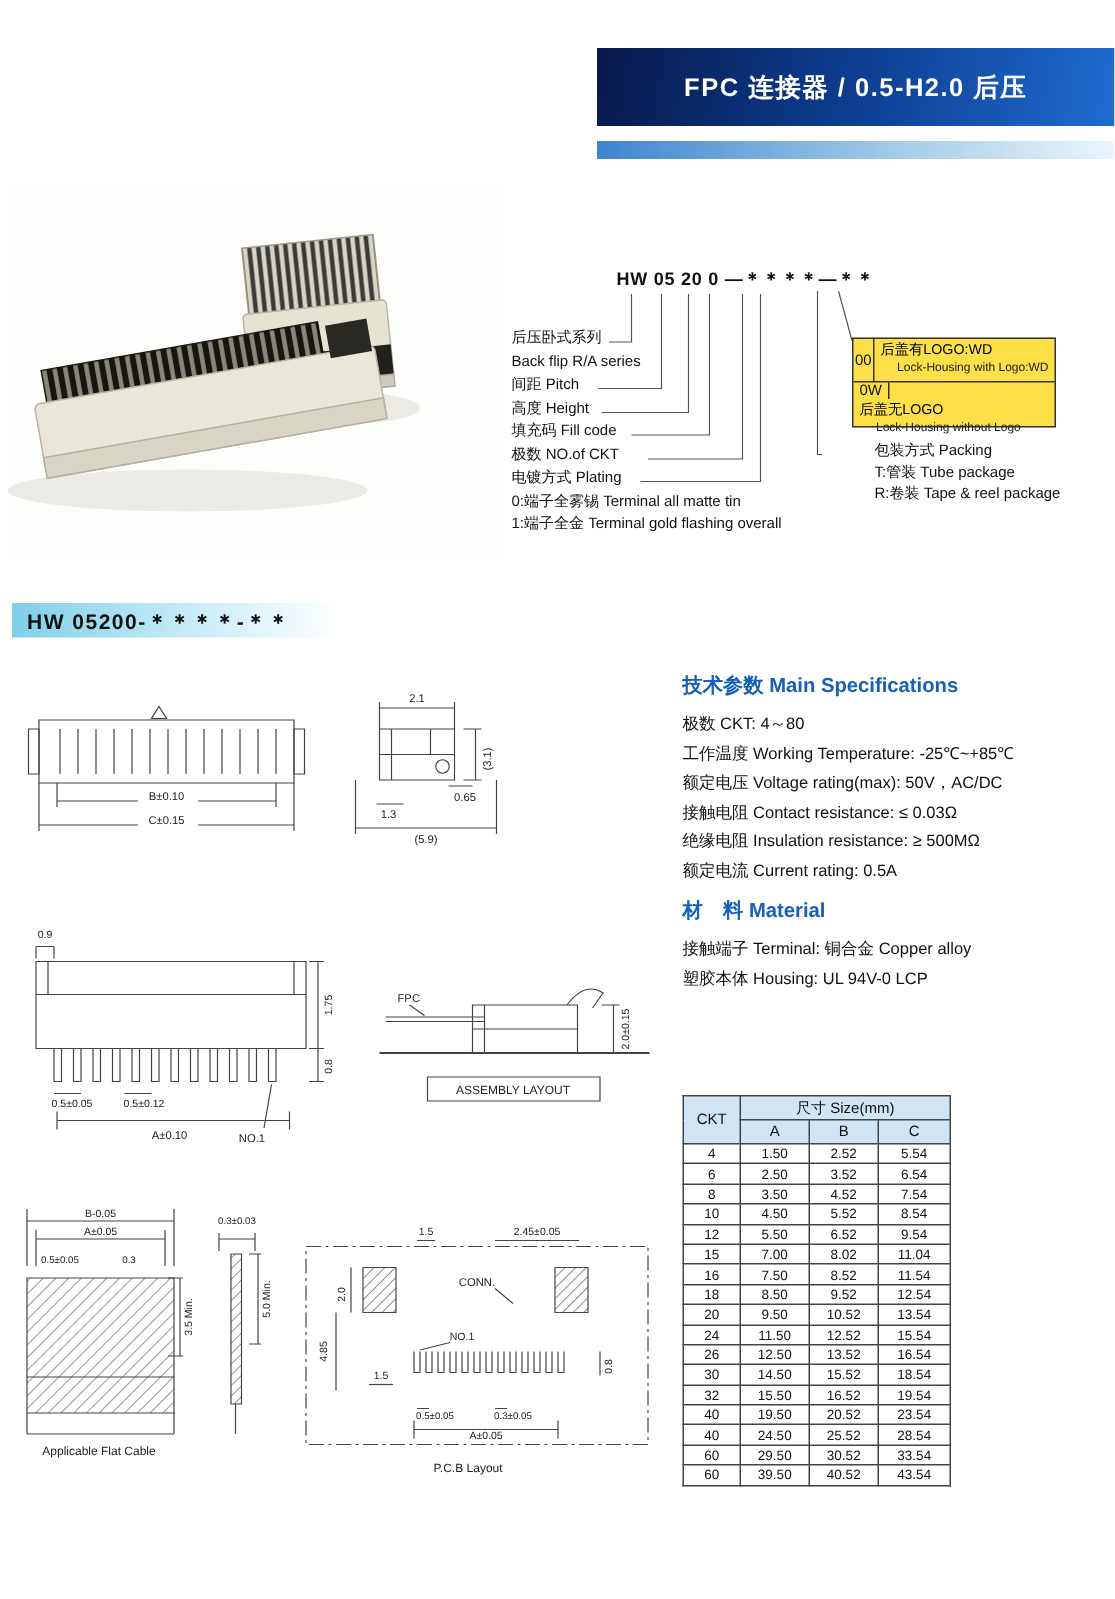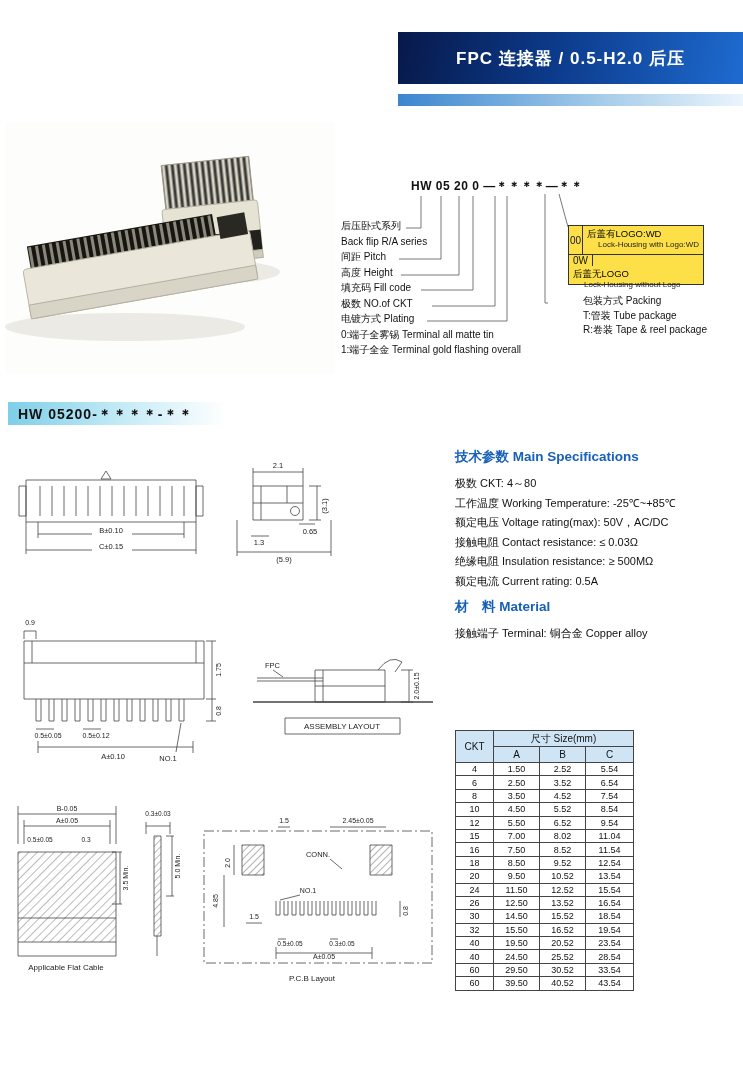--- a/index.html
+++ b/index.html
@@ -154,20 +154,21 @@
         <div class="spec-line">接触电阻 Contact resistance:  ≤ 0.03Ω</div>
         <div class="spec-line">绝缘电阻 Insulation resistance:  ≥ 500MΩ</div>
         <div class="spec-line">额定电流 Current rating: 0.5A</div>
       </div>
   </div>
 
   <div class="abs material">
     <div class="sec-title">材　料 Material</div>
     <div>
         <div class="spec-line">接触端子 Terminal: 铜合金 Copper alloy</div>
+        <div class="spec-line">塑胶本体 Housing: UL 94V-0 LCP</div>
       </div>
   </div>
 
   <div class="abs size-table-wrap">
     <table class="size">
       <thead>
         <tr>
           <th class="col-ckt" rowspan="2">CKT</th>
           <th colspan="3">尺寸 Size(mm)</th>
         </tr>

